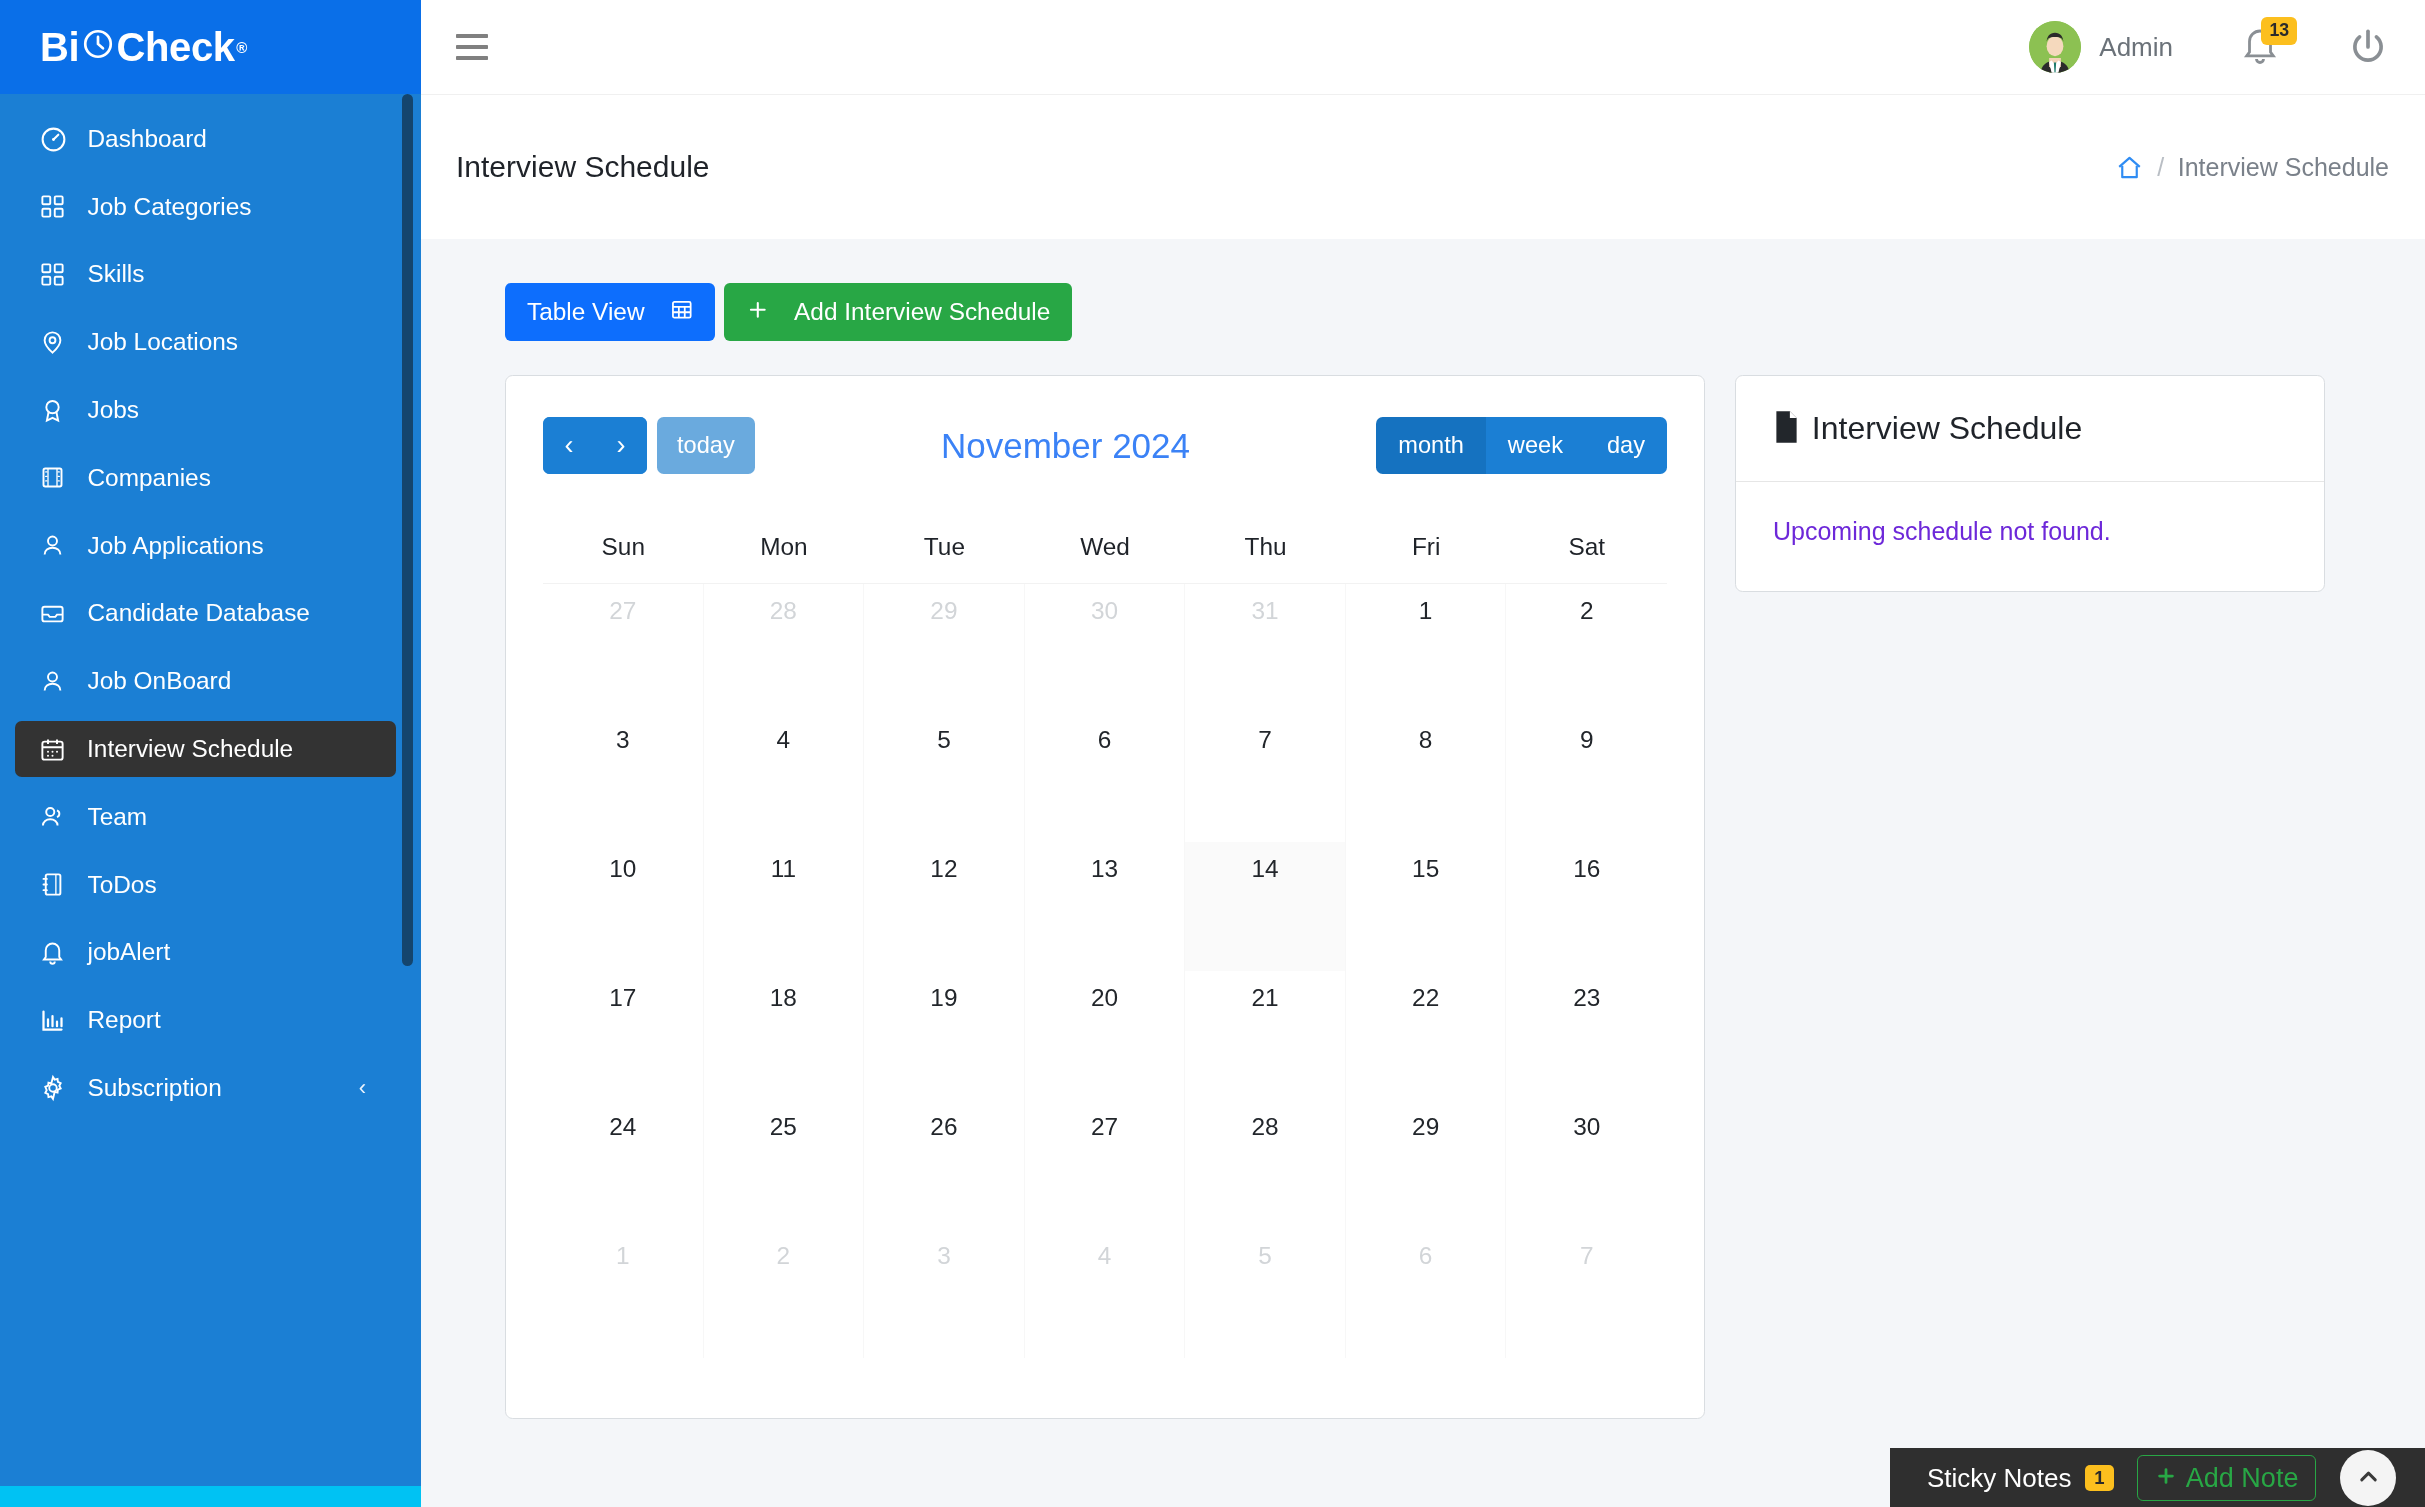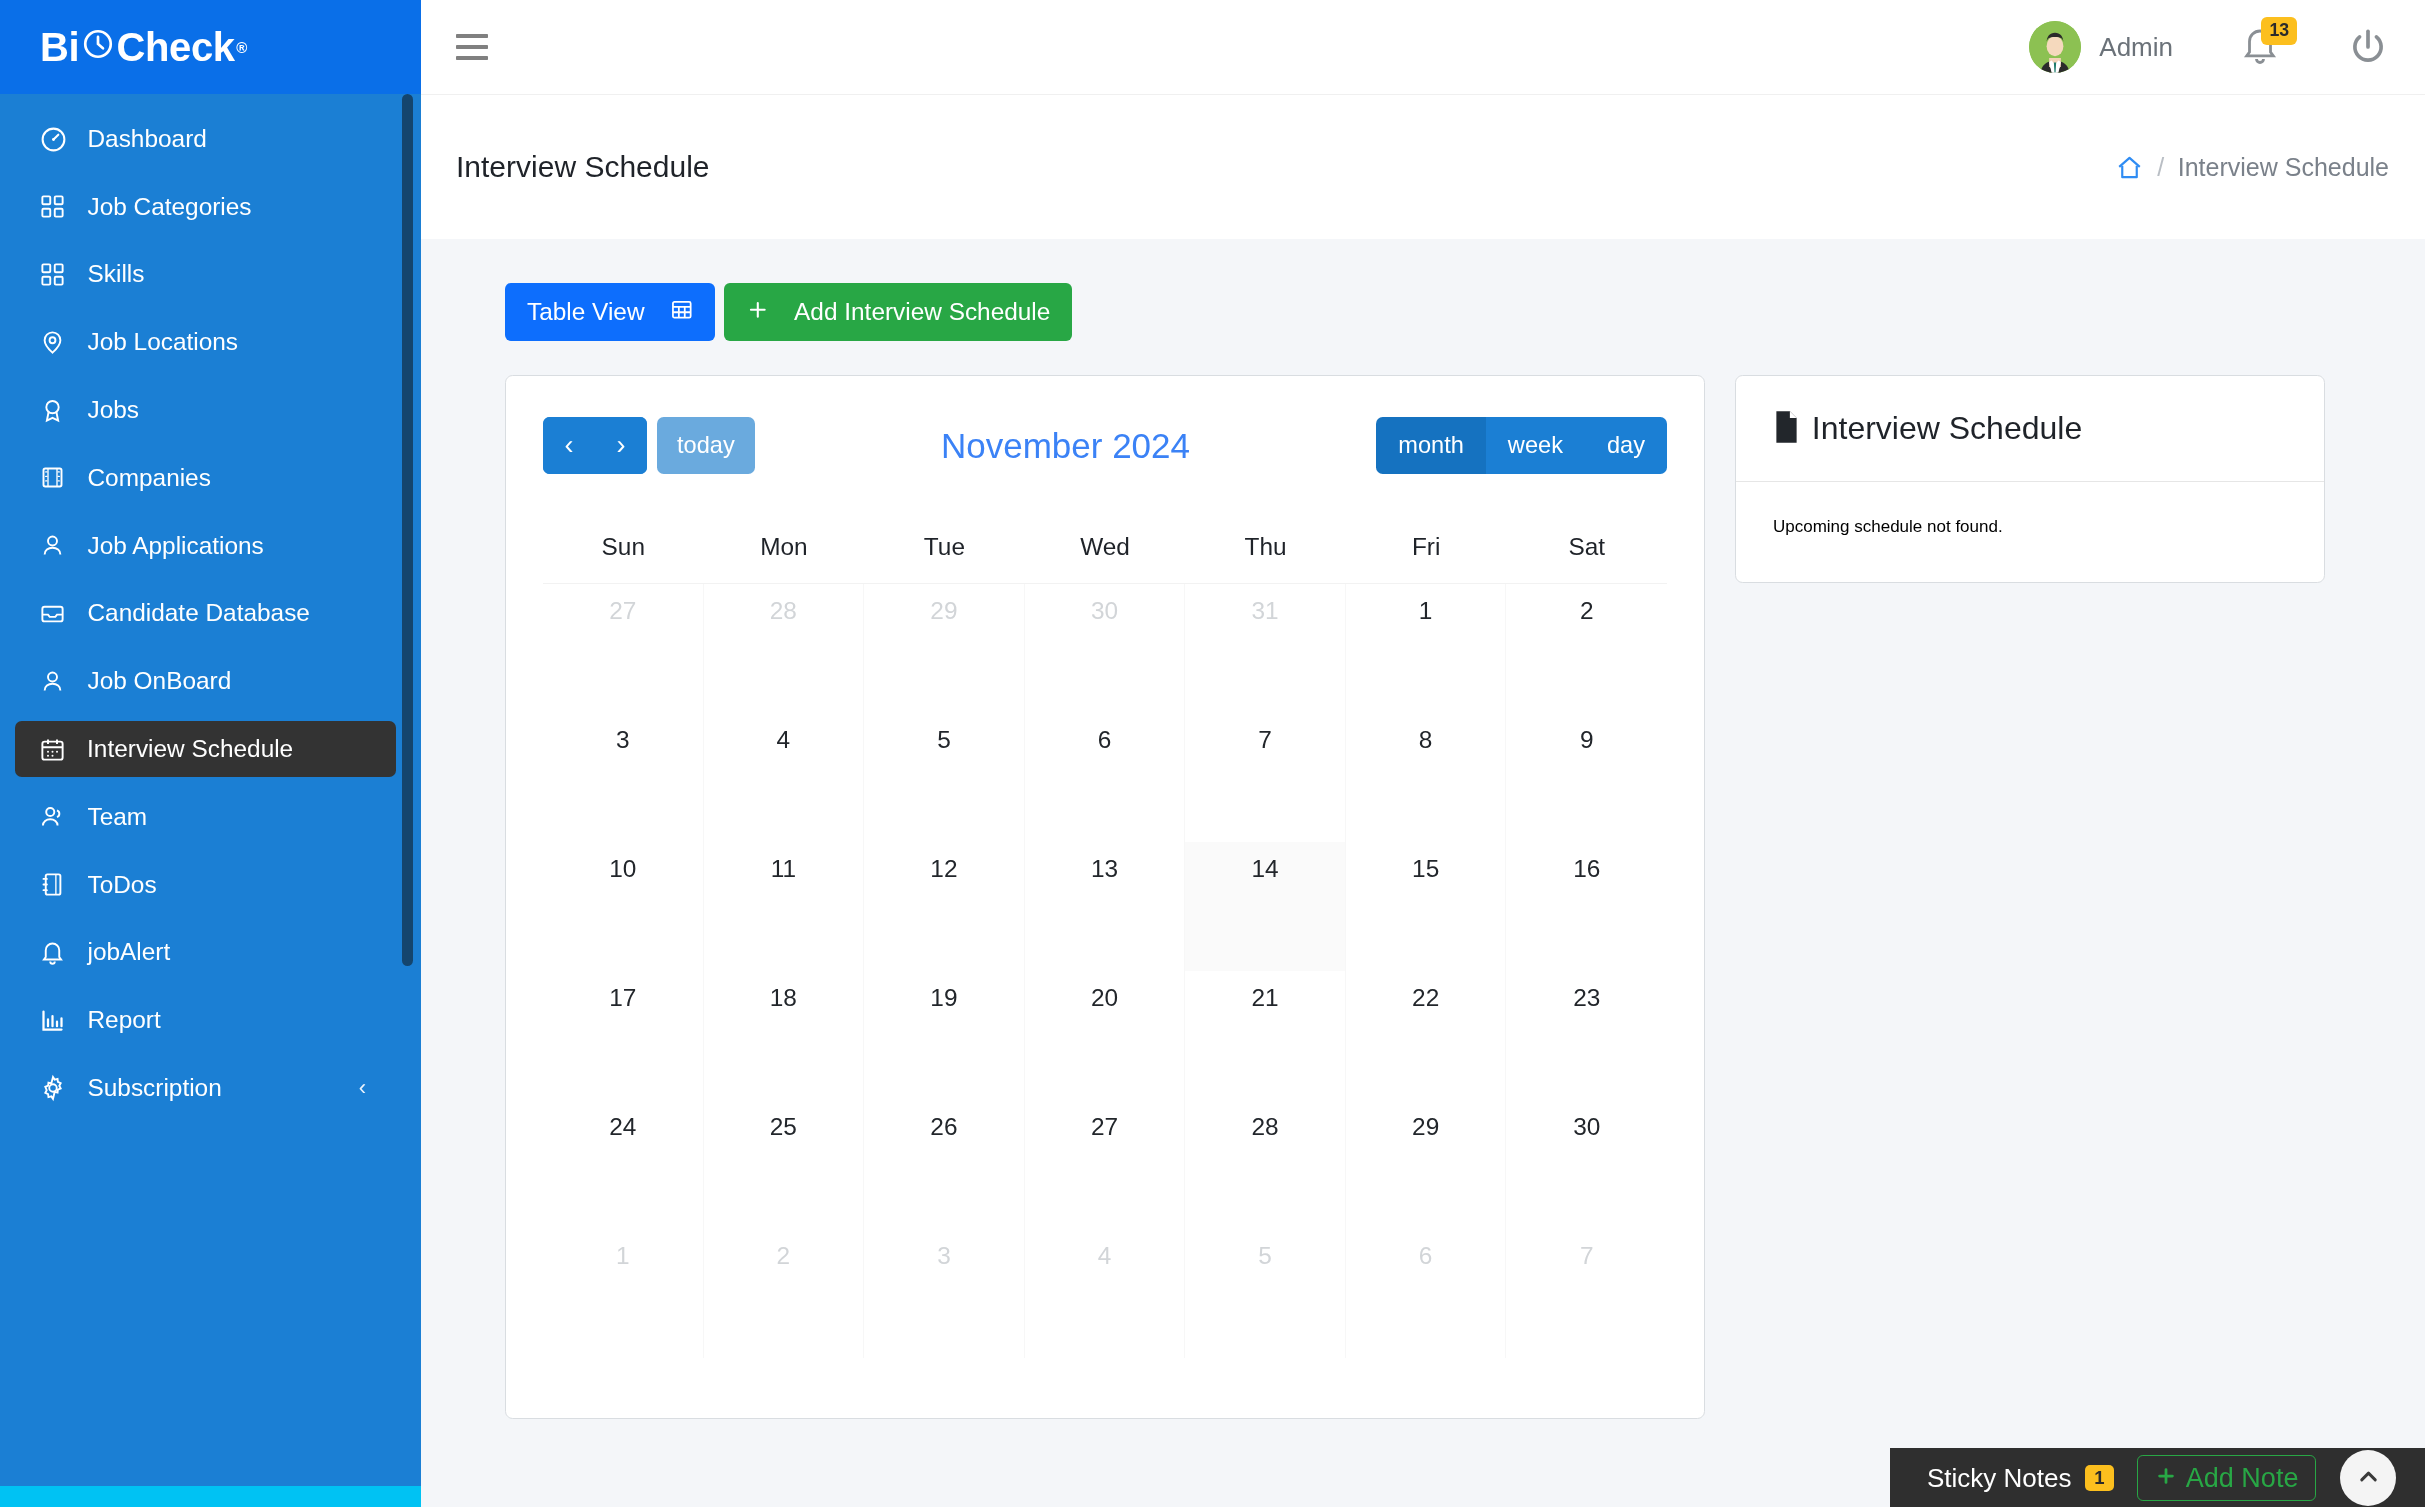--- a/index.html
+++ b/index.html
@@ -139,21 +139,21 @@
   .daycell { border-right: 0.8px solid #f7f7f7; position: relative; padding-top: 11.8px; }
   .daycell:last-child { border-right: none; }
   .daynum { text-align: center; font-size: 24.4px; color: #22262b; line-height: 1.2; }
   .daycell.other .daynum { color: #d2d5d8; }
   .daycell.today { background: #fafafa; }
 
   .side-card { width: 590px; flex: 0 0 590px; }
   .side-head { padding: 34px 37px; display: flex; align-items: center; gap: 11.8px; }
   .side-title { font-size: 32px; color: #1f2329; }
   .side-divider { height: 0.8px; background: #e6e6e6; }
-  .side-body { padding: 35px 37px 45px 37px; font-size: 17px; color: #000000; }
+  .side-body { padding: 35px 37px 45px 37px; font-size: 25px; color: #6d28d9; }
 
   .footer {
     height: 111px; flex: 0 0 111px; background: #ffffff;
     display: flex; align-items: center; padding-left: 35px;
     font-size: 25px; color: #6b7279;
     border-top: 0.8px solid #f0f0f0;
   }
 
   
   .sticky {

